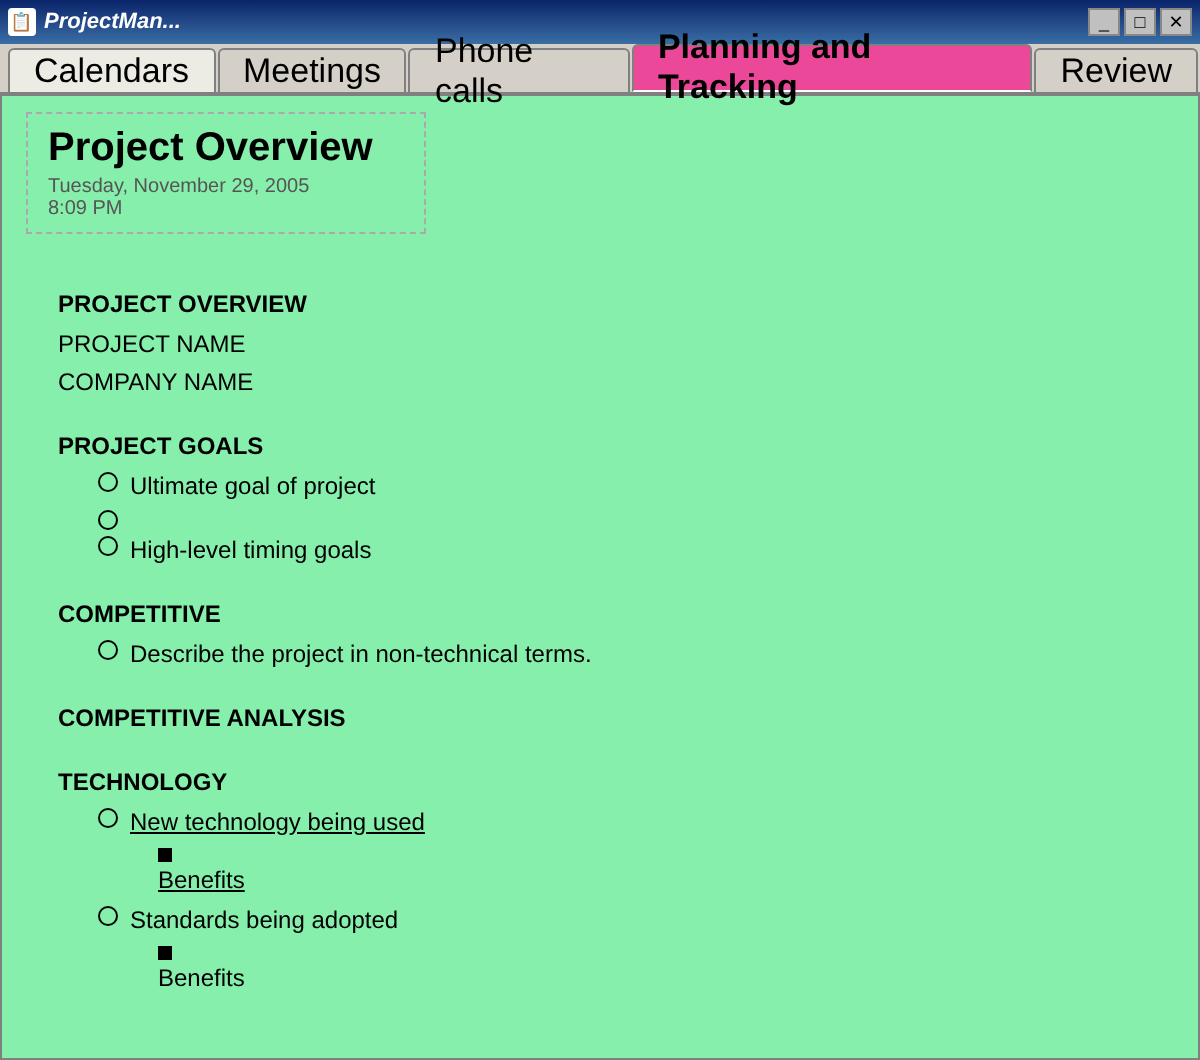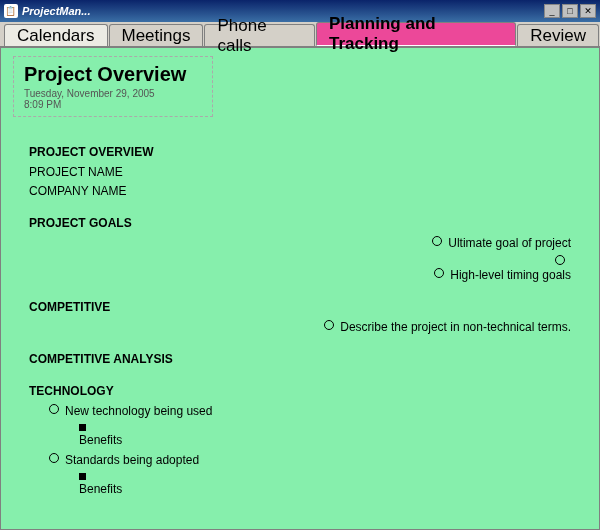--- a/index.html
+++ b/index.html
@@ -140,21 +140,20 @@
     .bullet-list {
       list-style: none;
       margin-left: 20px;
       margin-top: 2px;
     }
     .bullet-list li {
       display: flex;
       align-items: flex-start;
       margin-bottom: 1px;
       font-size: 12px;
-      justify-content: flex-end;
     }
     .bullet-circle {
       display: inline-block;
       width: 10px;
       min-width: 10px;
       height: 10px;
       border: 1.5px solid #000;
       border-radius: 50%;
       margin-right: 6px;
       margin-top: 2px;
@@ -238,21 +237,21 @@
       <li>
         <span class="bullet-circle"></span>
         <span>Describe the project in non-technical terms.</span>
       </li>
     </ul>
 
     <div class="section-heading">COMPETITIVE ANALYSIS</div>
 
     <div class="section-heading">TECHNOLOGY</div>
     <ul class="bullet-list">
-      <li style="flex-direction: column; align-items: flex-start;">
+      <li style="flex-direction: column; align-items: flex-start; text-decoration: underline;">
         <div style="display:flex; align-items:flex-start;">
           <span class="bullet-circle"></span>
           <span>New technology being used</span>
         </div>
         <ul class="sub-bullet-list">
           <li>
             <span class="bullet-square"></span>
             <span>Benefits</span>
           </li>
         </ul>

